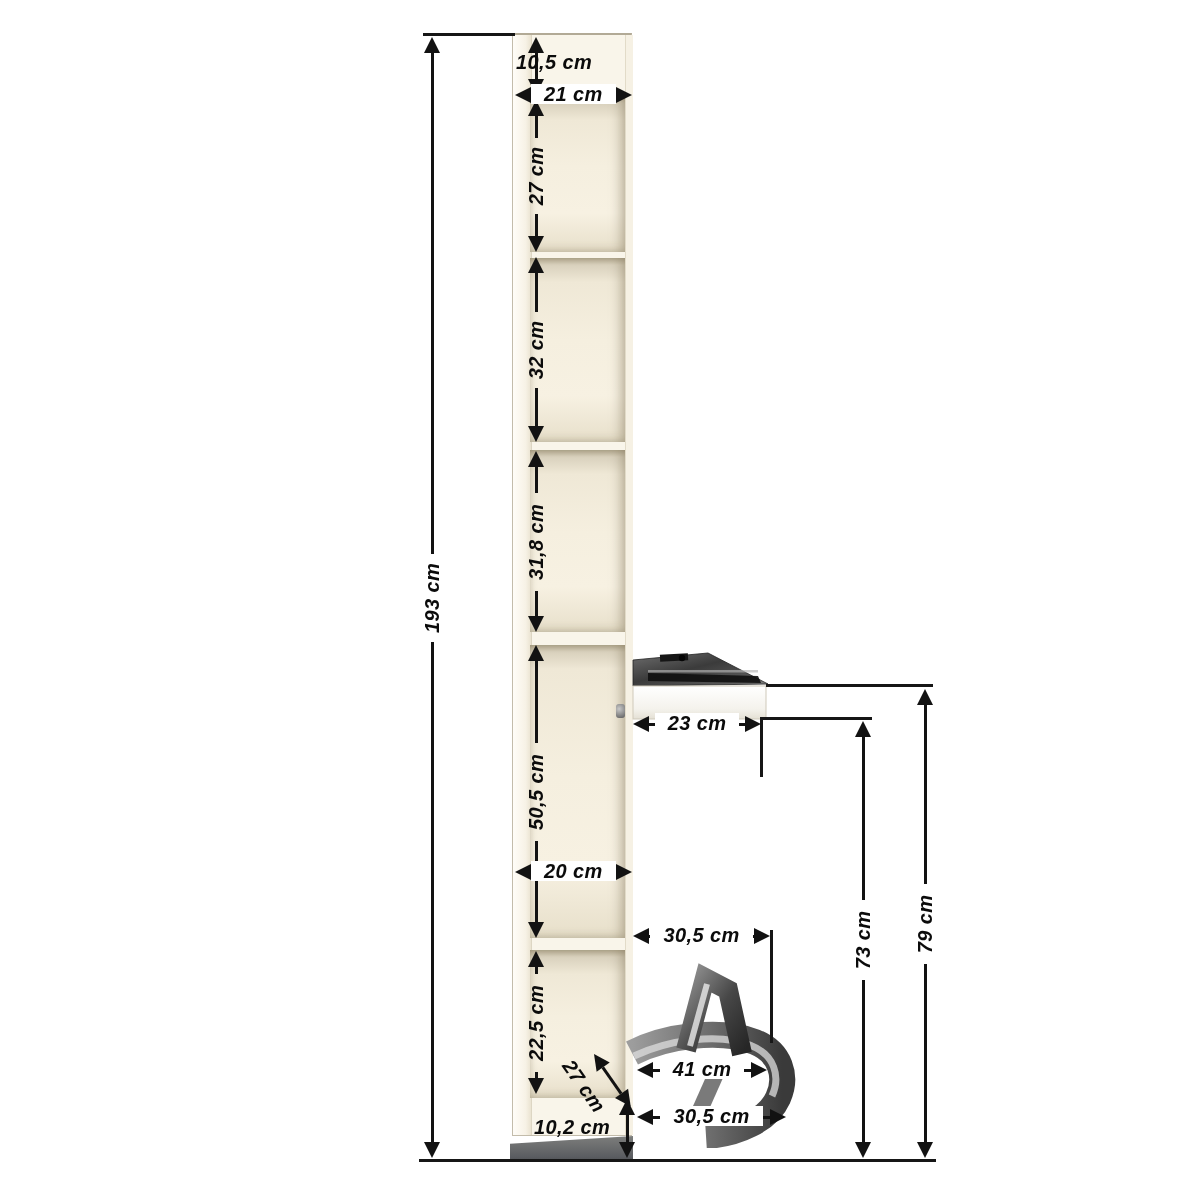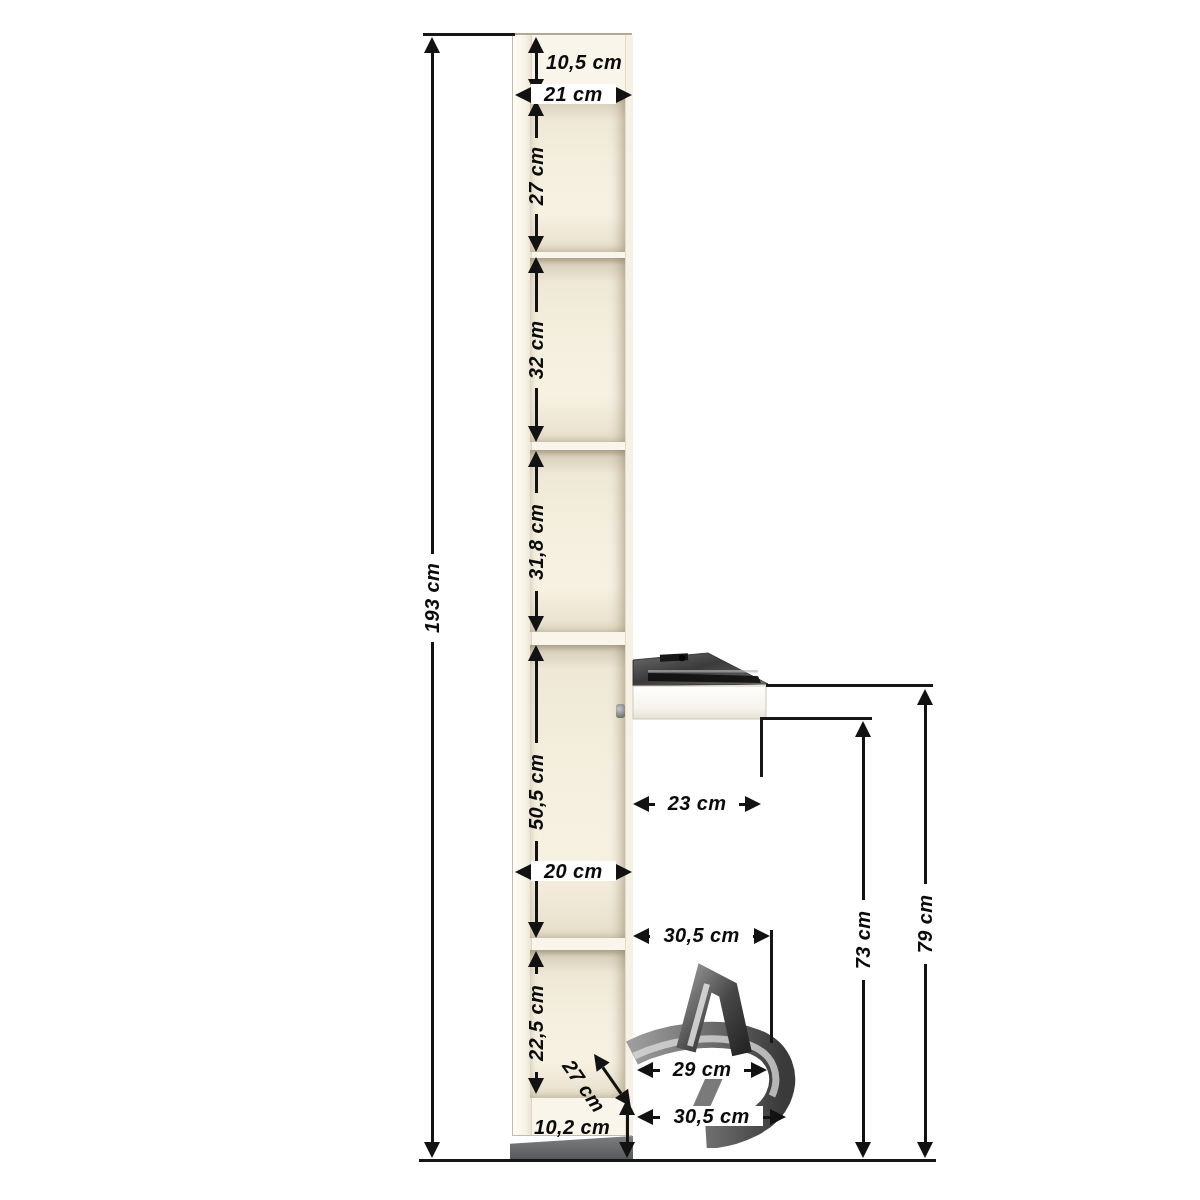--- a/index.html
+++ b/index.html
@@ -116,21 +116,21 @@
     <span class="seg"></span>
     <span class="ah down"></span>
     <span class="vlabel dim-label">193 cm</span>
   </div>
 
   <div class="vdim" style="left:527px;top:37px;height:58px;">
     <span class="ah up"></span>
     <span class="seg"></span>
     <span class="ah down"></span>
   </div>
-  <span class="free-label dim-label" style="left:546px;top:52px;">10,5 cm</span>
+  <span class="free-label dim-label" style="left:516px;top:52px;">10,5 cm</span>
 
   <div class="vdim" style="left:527px;top:100px;height:152px;">
     <span class="ah up"></span>
     <span class="seg"></span>
     <span class="sp" style="height:76px;"></span>
     <span class="seg"></span>
     <span class="ah down"></span>
     <span class="vlabel dim-label">27 cm</span>
   </div>
 
@@ -196,21 +196,21 @@
   <span class="free-label dim-label" style="left:534px;top:1117px;font-style:italic;">10,2 cm</span>
 
   <div class="hdim" style="left:515px;top:86px;width:114px;">
     <span class="ah left"></span>
     <span class="seg"></span>
     <span class="hlabel dim-label">21 cm</span>
     <span class="seg"></span>
     <span class="ah right"></span>
   </div>
 
-  <div class="hdim" style="left:633px;top:795px;width:128px;">
+  <div class="hdim" style="left:633px;top:715px;width:128px;">
     <span class="ah left"></span>
     <span class="seg"></span>
     <span class="hlabel dim-label">23 cm</span>
     <span class="seg"></span>
     <span class="ah right"></span>
   </div>
 
   <div class="hdim" style="left:515px;top:863px;width:114px;">
     <span class="ah left"></span>
     <span class="seg"></span>
@@ -223,21 +223,21 @@
     <span class="ah left"></span>
     <span class="seg"></span>
     <span class="hlabel dim-label">30,5 cm</span>
     <span class="seg"></span>
     <span class="ah right"></span>
   </div>
 
   <div class="hdim" style="left:637px;top:1061px;width:130px;">
     <span class="ah left"></span>
     <span class="seg"></span>
-    <span class="hlabel dim-label">29 cm</span>
+    <span class="hlabel dim-label">41 cm</span>
     <span class="seg"></span>
     <span class="ah right"></span>
   </div>
 
   <div class="hdim" style="left:637px;top:1108px;width:149px;">
     <span class="ah left"></span>
     <span class="seg"></span>
     <span class="hlabel dim-label">30,5 cm</span>
     <span class="seg"></span>
     <span class="ah right"></span>

